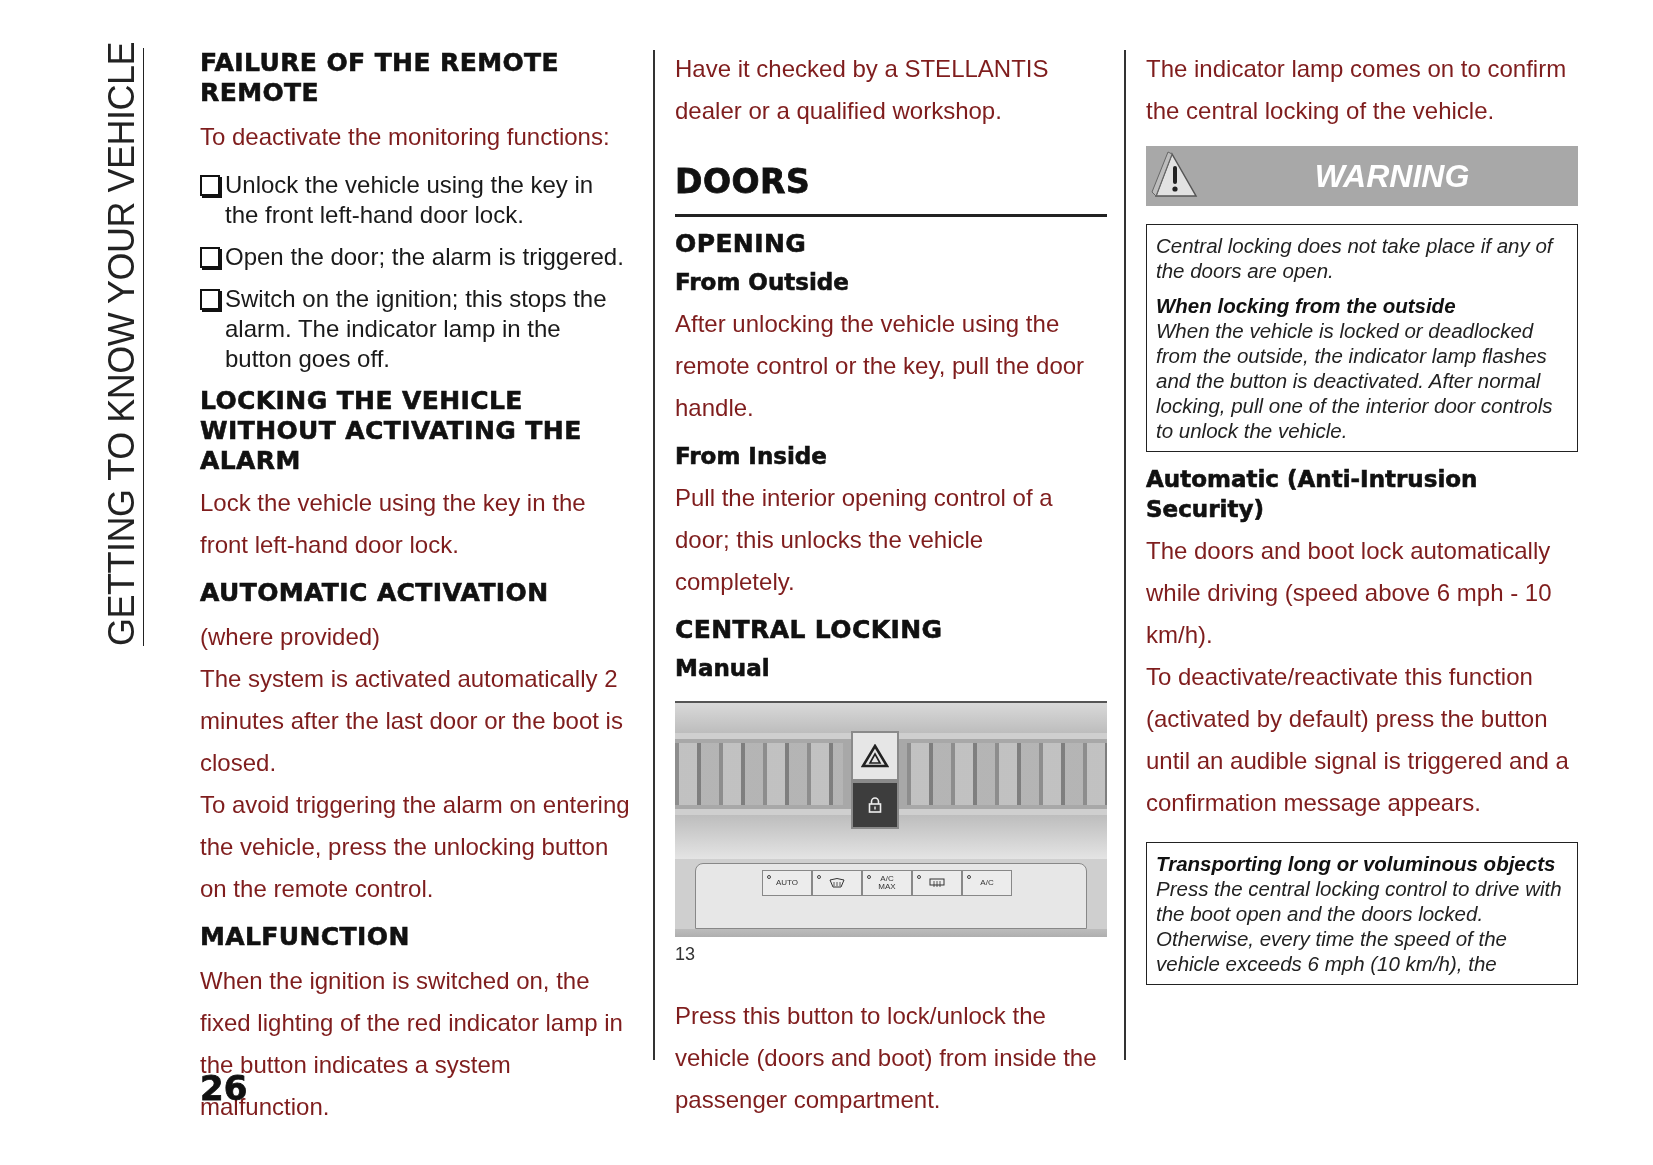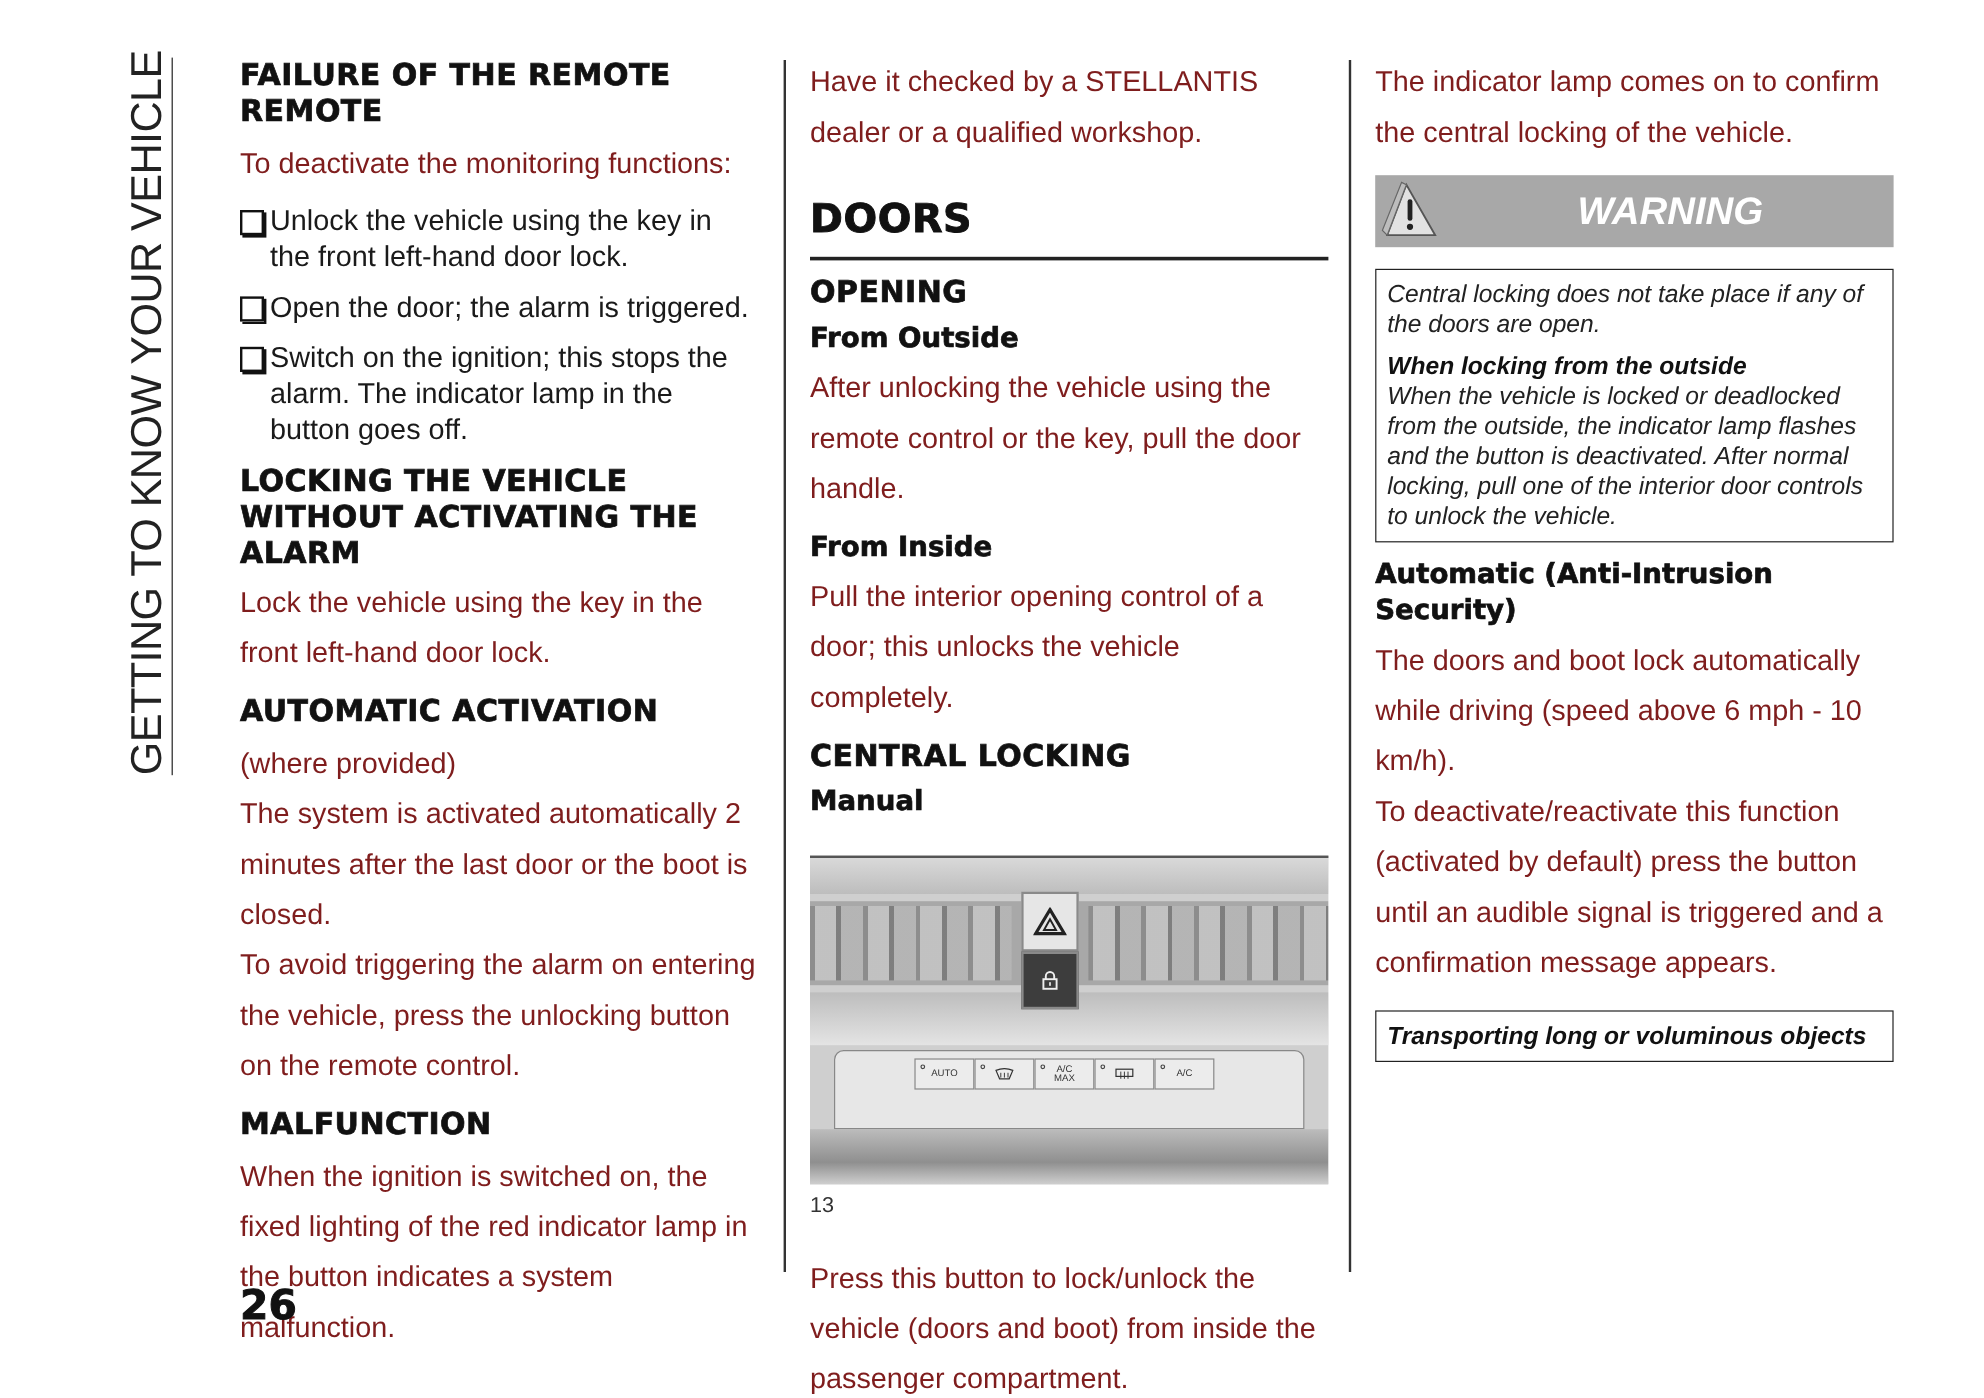--- a/index.html
+++ b/index.html
@@ -43,21 +43,21 @@
   .mt6 { margin-top: 6px; } .mt8 { margin-top: 8px; } .mt12 { margin-top: 12px; } .mt30 { margin-top: 30px; }
 
   .bullet { display: flex; margin-top: 12px; font-size: 24px; line-height: 30px; }
   .bullet-box {
     flex: 0 0 20px; width: 20px; height: 21px; margin-top: 5px; margin-right: 5px;
     border: 2.5px solid #111; border-top-width: 2px; border-left-width: 2px;
     box-shadow: 2px 2px 0 #111;
   }
 
   .figure {
-    position: relative; width: 432px; height: 274px; margin-top: 30px;
+    position: relative; width: 432px; height: 236px; margin-top: 18px;
     border-top: 2px solid #555; background: #cfcfcf; overflow: hidden;
   }
   .fig-band1 { position: absolute; left: 0; top: 0; width: 100%; height: 30px; background: linear-gradient(#d9d9d9, #bdbdbd); }
   .fig-vents { position: absolute; left: 0; top: 36px; width: 100%; height: 70px; background: #a8a8a8; }
   .vent { position: absolute; top: 4px; height: 62px; background: repeating-linear-gradient(90deg, #8a8a8a 0 4px, #c4c4c4 4px 22px, #7a7a7a 22px 26px, #b6b6b6 26px 44px); opacity: 0.9; }
   .fig-band2 { position: absolute; left: 0; top: 112px; width: 100%; height: 44px; background: linear-gradient(#bdbdbd, #e4e4e4); }
   .hazard-btn { position: absolute; left: 176px; top: 28px; width: 48px; height: 50px; background: #e6e6e6; border: 2px solid #8a8a8a; display: flex; align-items: center; justify-content: center; }
   .lock-btn { position: absolute; left: 176px; top: 78px; width: 48px; height: 48px; background: #3d3d3d; border: 2px solid #8a8a8a; display: flex; align-items: center; justify-content: center; }
   .panel { position: absolute; left: 20px; top: 160px; width: 392px; height: 66px; background: #e7e7e7; border: 1.5px solid #888; border-radius: 8px 8px 0 0; }
   .panel-row { position: absolute; left: 66px; top: 6px; display: flex; }
@@ -208,16 +208,17 @@
     <div class="nb-bold" style="margin-top:10px;">When locking from the outside</div>
     <div>When the vehicle is locked or deadlocked from the outside, the indicator lamp flashes and the button is deactivated. After normal locking, pull one of the interior door controls to unlock the vehicle.</div>
   </div>
 
   <div class="h-sub mt12">Automatic (Anti-Intrusion Security)</div>
   <div class="p mt6">The doors and boot lock automatically while driving (speed above 6 mph - 10 km/h).</div>
   <div class="p">To deactivate/reactivate this function (activated by default) press the button until an audible signal is triggered and a confirmation message appears.</div>
 
   <div class="notice-box">
     <div class="nb-bold">Transporting long or voluminous objects</div>
+    <div>Press the central locking control to drive with the boot open and the doors locked. Otherwise, every time the speed of the vehicle exceeds 6 mph (10 km/h), the</div>
   </div>
 </div>
 
 <div class="page-number">26</div>
 
 </body></html>

